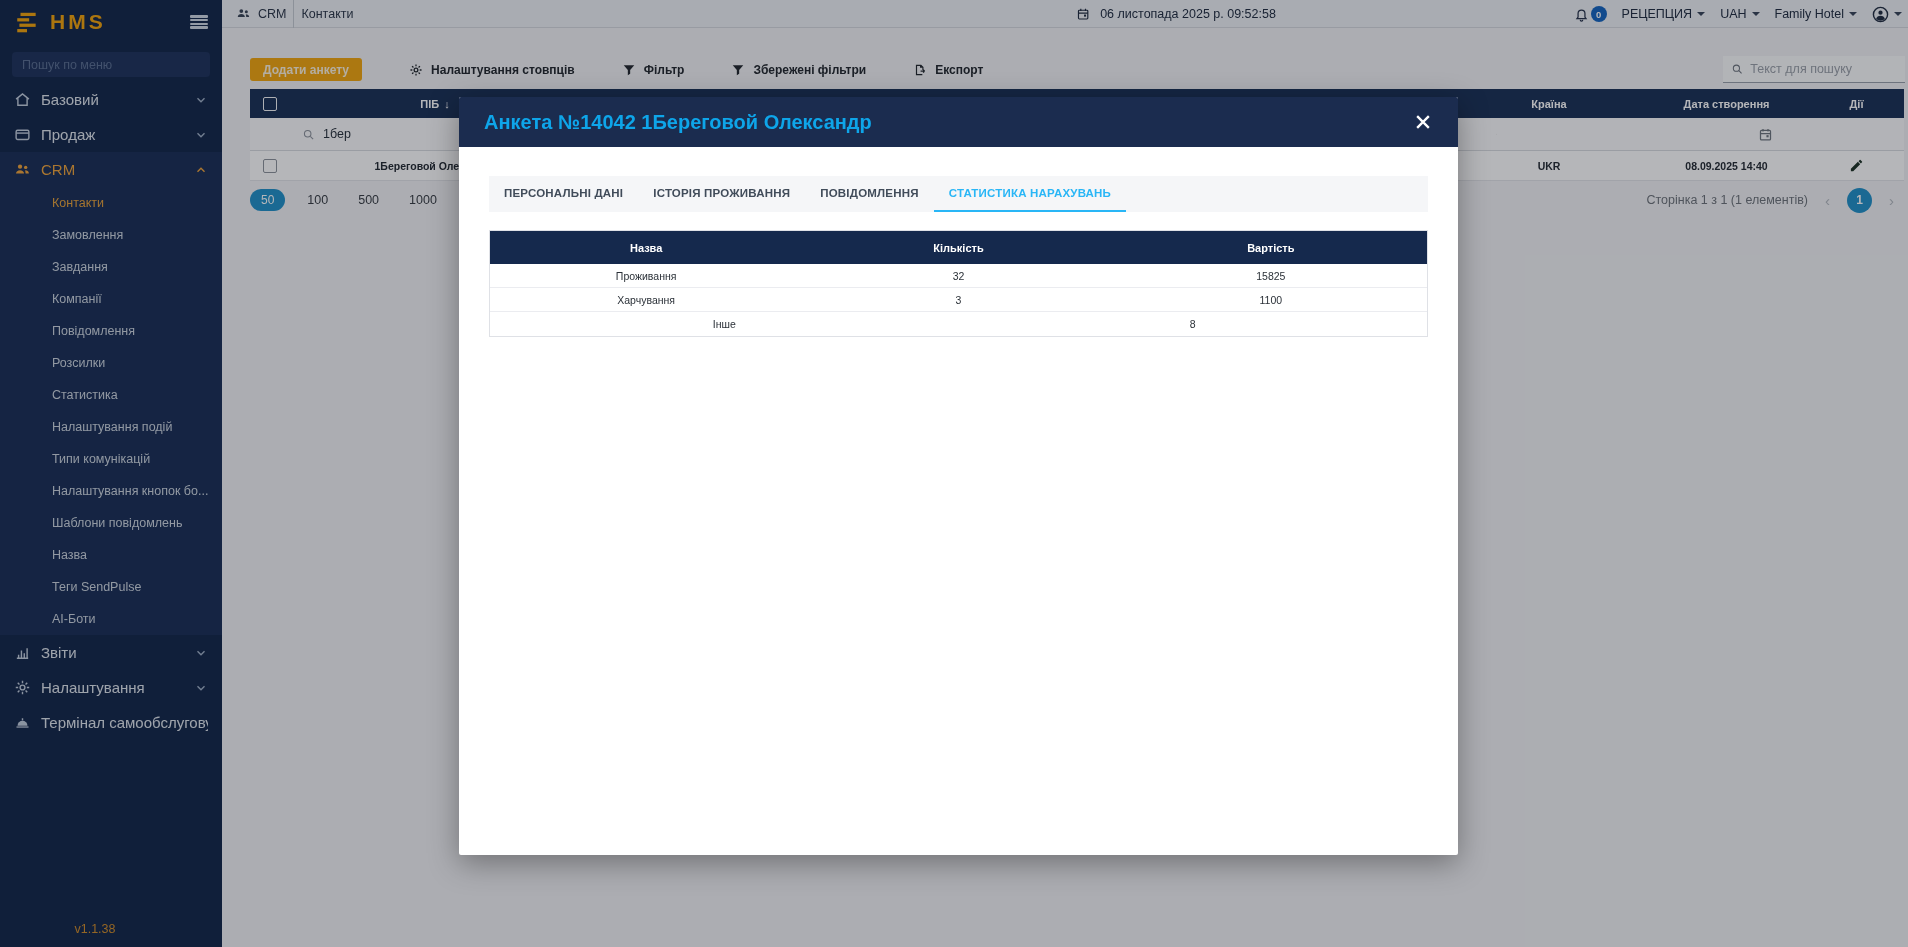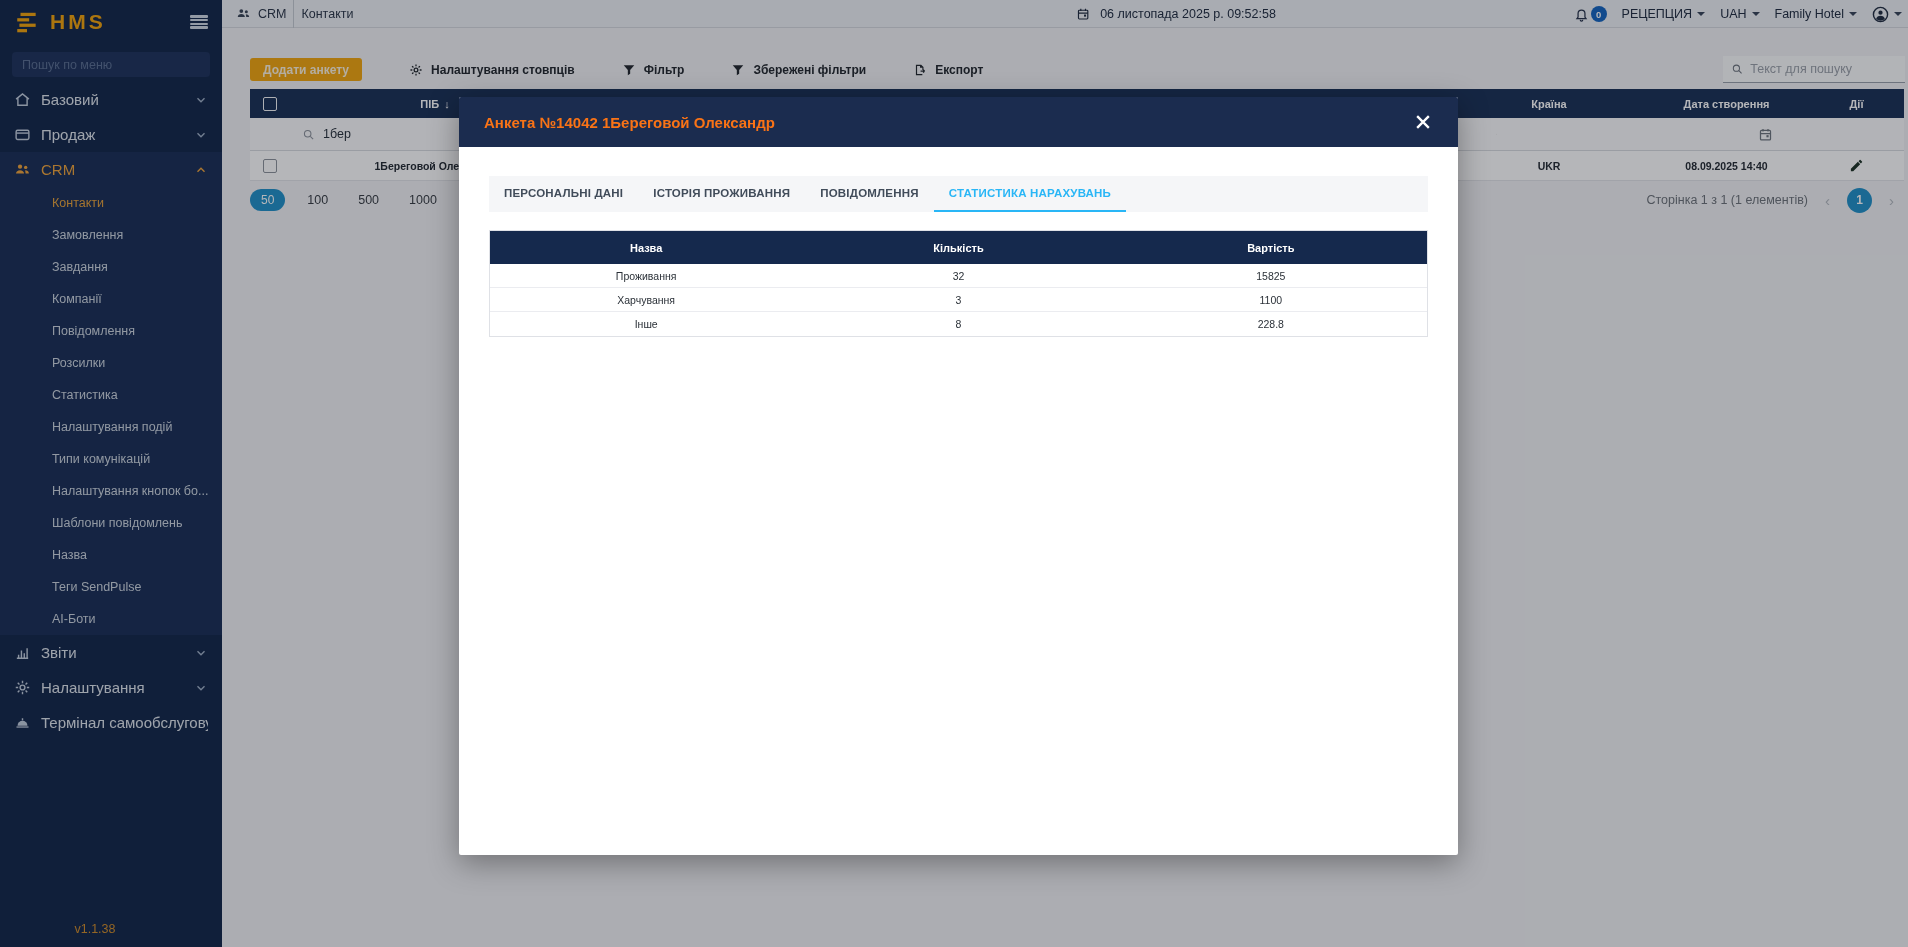--- a/index.html
+++ b/index.html
@@ -109,21 +109,21 @@
   .pg-arrow { font-size:15px; color:#b3b8bf; cursor:pointer; }
   .pg-num { width:25px; height:25px; border-radius:50%; background:#2191c9; color:#fff; font-size:12px;
             font-weight:bold; display:flex; align-items:center; justify-content:center; cursor:pointer; }
 
   
   .overlay { position:absolute; inset:0; background:rgba(10,14,22,0.30); z-index:40; }
   .modal { position:absolute; left:459px; top:97px; width:999px; height:758px; background:#fff;
            z-index:50; border-radius:2px; box-shadow:0 8px 30px rgba(0,0,0,0.35); }
   .modal-head { height:50px; background:#1b2c4f; display:flex; align-items:center; padding:0 25px;
                 border-radius:2px 2px 0 0; }
-  .modal-title { color:#f97316; font-size:15px; font-weight:bold; flex:1; }
+  .modal-title { color:#0ea5e9; font-size:20px; font-weight:bold; flex:1; }
   .modal-close { width:20px; height:20px; color:#fff; cursor:pointer; }
   .tabs { margin:29px 30px 0; background:#f5f6f8; height:36px; display:flex; align-items:stretch; }
   .tab { display:flex; align-items:center; padding:0 15px; font-size:11.5px; font-weight:bold;
          color:#414c5a; letter-spacing:.2px; cursor:pointer; border-bottom:2px solid transparent; }
   .tab.active { color:#29b6f6; border-bottom-color:#29b6f6; }
   .m-table { margin:18px 30px 0; border:1px solid #dfe1e6; }
   .m-row { display:flex; }
   .m-cell { flex:1 1 0; display:flex; align-items:center; justify-content:center; }
   .m-thead { background:#15294d; height:33px; }
   .m-thead .m-cell { color:#fff; font-size:11px; font-weight:bold; }
@@ -447,18 +447,17 @@
         <div class="m-cell">15825</div>
       </div>
       <div class="m-row m-tr">
         <div class="m-cell">Харчування</div>
         <div class="m-cell">3</div>
         <div class="m-cell">1100</div>
       </div>
       <div class="m-row m-tr">
         <div class="m-cell">Інше</div>
         <div class="m-cell">8</div>
-        <div class="m-cell">228.8</div>
       </div>
     </div>
   </div>
 
 </div>
 
 </body></html>

